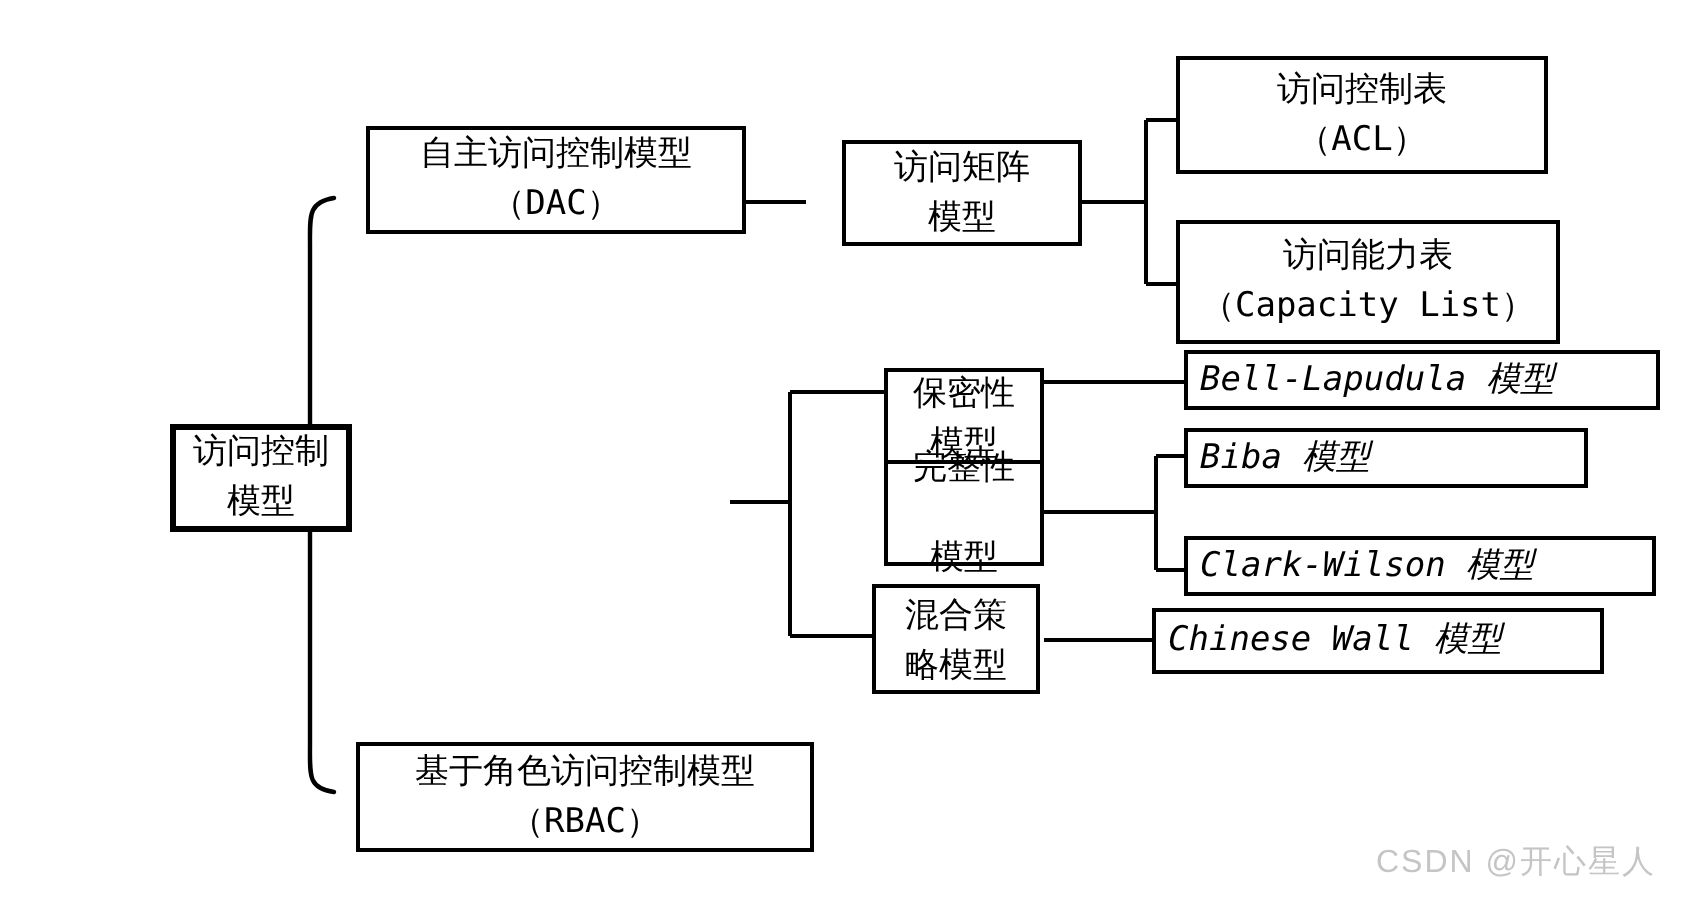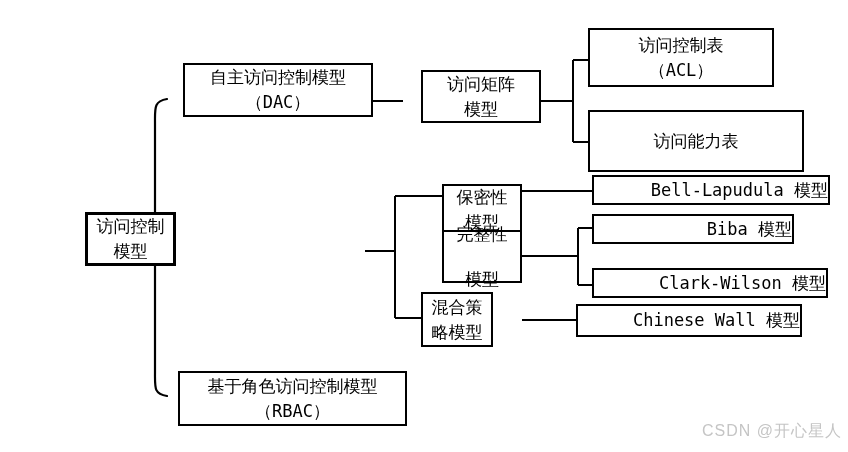--- a/index.html
+++ b/index.html
@@ -22,27 +22,28 @@
     justify-content:center;
     text-align:center;
     font-size:17px;
     line-height:25px;
     color:#000;
     white-space:nowrap;
   }
   .node.thick{border-width:3px;}
   .node.leftalign{
     flex-direction:row;
-    justify-content:flex-end;
+    justify-content:flex-start;
     padding-left:6px;
     line-height:1;
+    font-style:italic;
   }
   .watermark{
     position:absolute;
-    right:6px;
+    right:20px;
     top:421px;
     font-size:16px;
     letter-spacing:1px;
     font-family:"Liberation Sans","DejaVu Sans",sans-serif;
   }
 </style>
 </head>
 <body>
 
 <div class="canvas">
@@ -82,36 +83,37 @@
   <div class="node" style="left:403px;top:70px;width:120px;height:53px;margin-left:18px;">
     <span>访问矩阵</span>
     <span>模型</span>
   </div>
 
   <div class="node" style="left:588px;top:28px;width:186px;height:59px;">
     <span>访问控制表</span>
     <span>（ACL）</span>
   </div>
 
-  <div class="node" style="left:588px;top:110px;width:216px;height:62px;">
+  <div class="node" style="left:588px;top:110px;width:192px;height:62px;">
     <span>访问能力表</span>
+    <span>（Capacity List）</span>
   </div>
 
 
   <div class="node" style="left:442px;top:184px;width:80px;height:52px;">
     <span>保密性</span>
     <span>模型</span>
   </div>
 
   <div class="node" style="left:442px;top:230px;width:80px;height:53px;gap:20px;">
     <span>完整性</span>
     <span>模型</span>
   </div>
 
-  <div class="node" style="left:421px;top:292px;width:72px;height:55px;font-family:Liberation Serif, serif;">
+  <div class="node" style="left:436px;top:292px;width:84px;height:55px;font-family:Liberation Serif, serif;">
     <span>混合策</span>
     <span>略模型</span>
   </div>
 
   <div class="node leftalign" style="left:592px;top:175px;width:238px;height:30px;">
     <span>Bell-Lapudula 模型</span>
   </div>
 
   <div class="node leftalign" style="left:592px;top:214px;width:202px;height:30px;">
     <span>Biba 模型</span>

